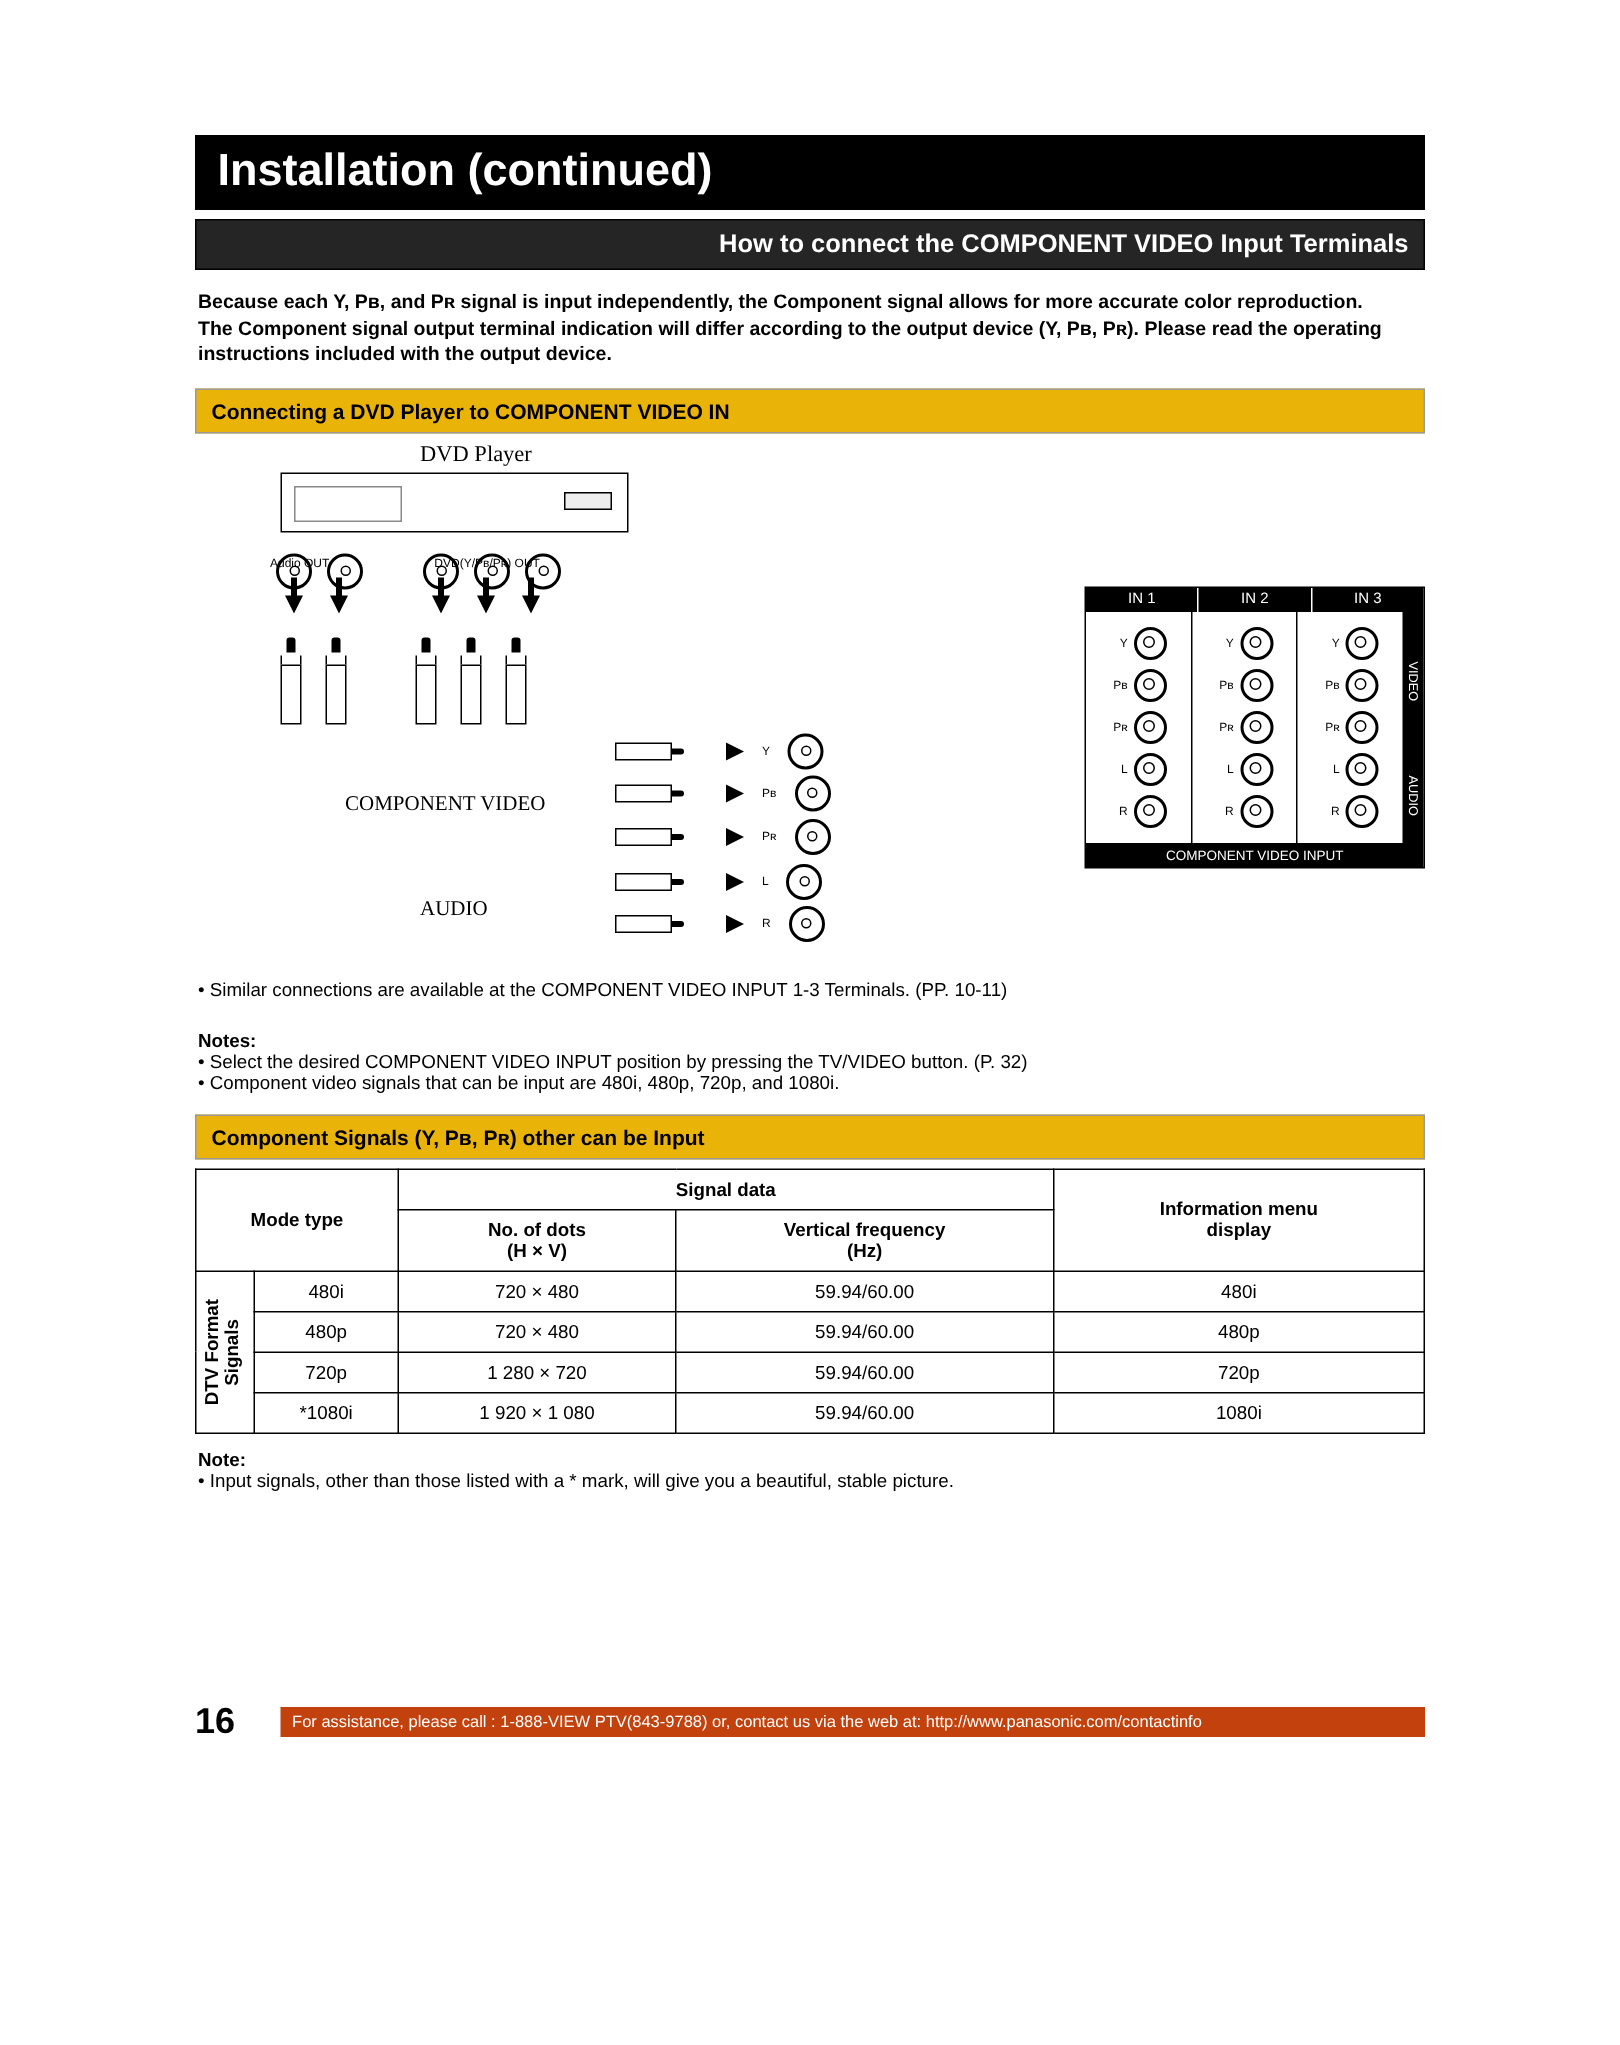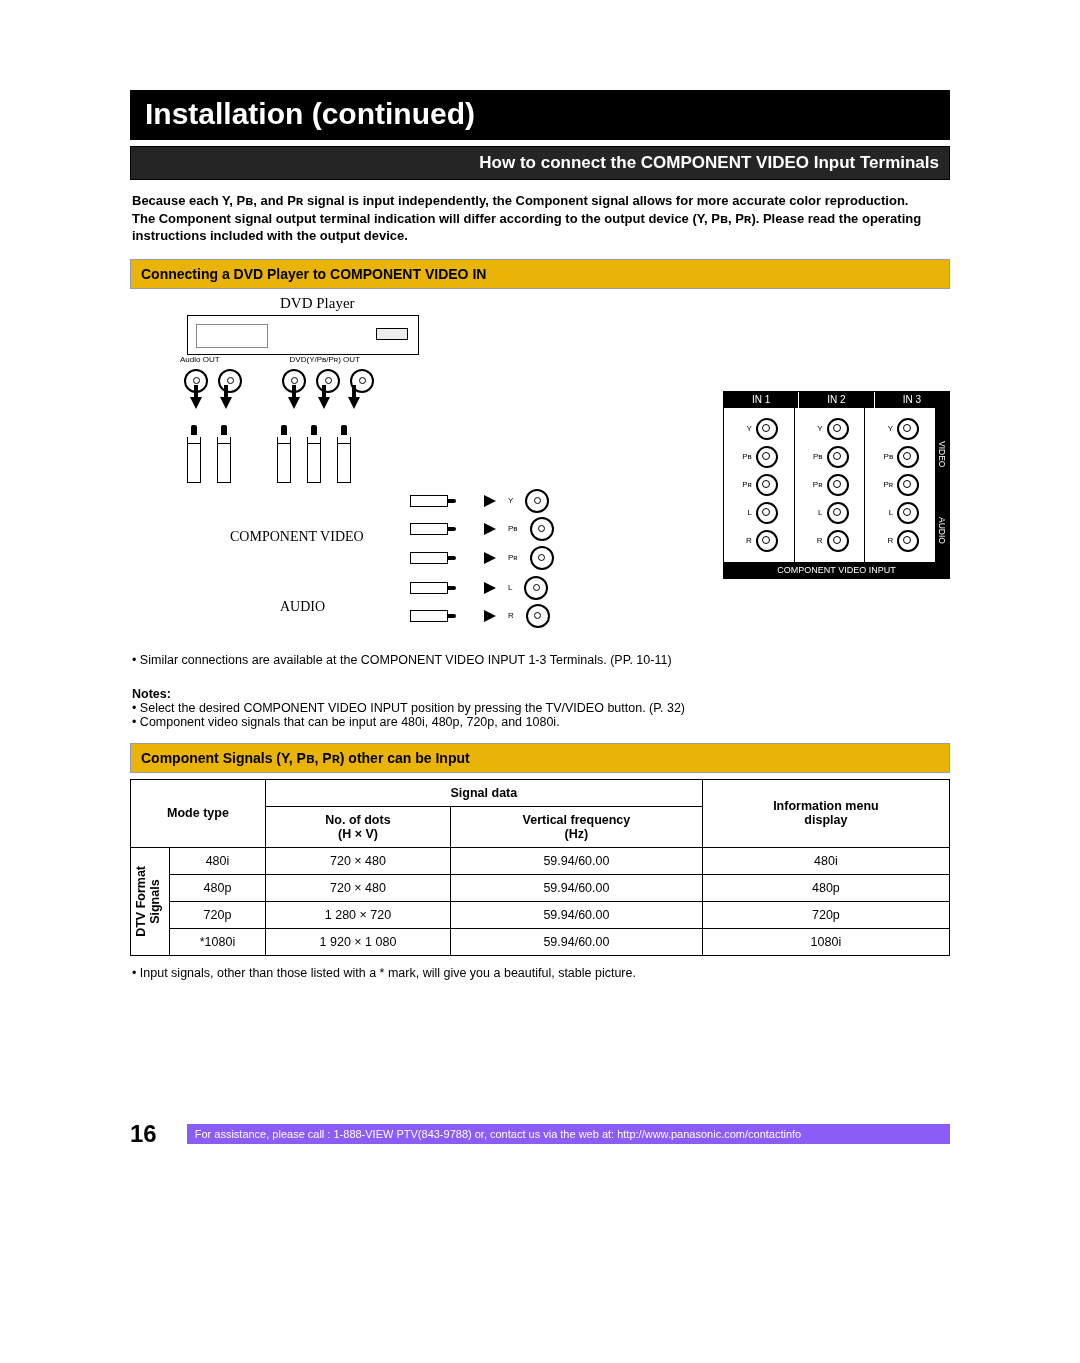--- a/index.html
+++ b/index.html
@@ -40,21 +40,21 @@
     font-size: 14px;
     padding: 6px 10px;
     border: 1px solid #9a9a9a;
   }
   .diagram-wrap { position: relative; height: 350px; margin: 10px 0 4px 0; }
   .dvd-label { position:absolute; left:130px; top:-4px; font-family: 'Times New Roman', serif; font-size:15px;margin-left:20px; }
   .dvd-box { position:absolute; left:57px; top:16px; width:230px; height:38px; border:1.5px solid #000; background:#fff; }
   .dvd-box .stripe { position:absolute; right:10px; top:12px; width:30px; height:10px; border:1px solid #000; background:#eee; }
   .dvd-box .jacks { position:absolute; left:8px; top:8px; width:70px; height:22px; border:1px solid #888; }
   .outlabels { position:absolute; left:50px; top:56px; font-size:8px; display:flex; gap:70px; }
-  .outlabels span { display:block; text-align:center; }
+  .outlabels span { display:block; text-align:center;margin-top:16px; }
   .row-out { position:absolute; left:54px; top:70px; display:flex; gap:10px; }
   .jack { width:20px; height:20px; border:2px solid #000; border-radius:50%; display:flex; align-items:center; justify-content:center; }
   .jack .dot { width:5px; height:5px; border:1px solid #000; border-radius:50%; }
   .arrows-down { position:absolute; left:60px; top:98px; display:flex; gap:18px; }
   .arrow-down { width:0; height:0; border-left:6px solid transparent; border-right:6px solid transparent; border-top:12px solid #000; position:relative; }
   .arrow-down::before { content:""; position:absolute; left:-2px; top:-24px; width:4px; height:14px; background:#000; }
   .plug-row { position:absolute; left:54px; top:126px; display:flex; gap:10px; }
   .plug { width:20px; height:58px; background:#fff; display:flex; flex-direction:column; align-items:center; }
   .plug .tip { width:6px; height:10px; background:#000; border-radius:2px 2px 0 0; margin-bottom:2px;}
   .plug .barrel { width:12px; height:38px; border:1.5px solid #000; }
@@ -97,21 +97,21 @@
 
   table.signals { width:100%; border-collapse:collapse; font-size:12.5px; margin-top:6px;}
   table.signals th, table.signals td { border:1px solid #000; padding:6px 4px; text-align:center; }
   table.signals th { font-weight:bold; }
   .vhead { writing-mode: vertical-rl; transform: rotate(180deg); font-weight:bold; line-height:1.1; }
   .note2 { font-size:12.5px; margin:10px 2px 0 2px; }
   .note2 .hd { font-weight:bold; }
 
   .footer { display:flex; align-items:center; gap:30px; margin:140px 0 0 0; }
   .pg { font-size:24px; font-weight:bold; }
-  .footer-bar { flex:1; background:#8b5cf6; color:#fff; font-size:11px; padding:4px 8px; }
+  .footer-bar { flex:1; background:#c2410c; color:#fff; font-size:11px; padding:4px 8px; }
 </style>
 </head>
 <body>
 
 <div class="page">
 
   <div class="title-bar">Installation (continued)</div>
   <div class="section-bar">How to connect the COMPONENT VIDEO Input Terminals</div>
 
   <div class="intro" style="white-space:pre-line;">Because each Y, Pʙ, and Pʀ signal is input independently, the Component signal allows for more accurate color reproduction.
@@ -375,20 +375,21 @@
     <tr>
       <td>*1080i</td>
       <td>1 920 × 1 080</td>
       <td>59.94/60.00</td>
       <td>1080i</td>
     </tr>
   </tbody>
     </table>
 
   <div class="note2">
+    <div class="hd">Note:</div>
     <div>• Input signals, other than those listed with a * mark, will give you a beautiful, stable picture.</div>
   </div>
 
   <div class="footer">
     <div class="pg">16</div>
     <div class="footer-bar">For assistance, please call : 1-888-VIEW PTV(843-9788) or, contact us via the web at: http://www.panasonic.com/contactinfo</div>
   </div>
 </div>
 
 </body></html>

